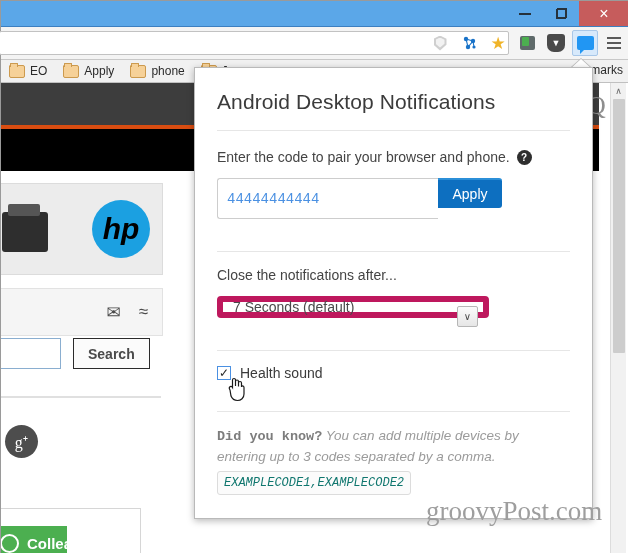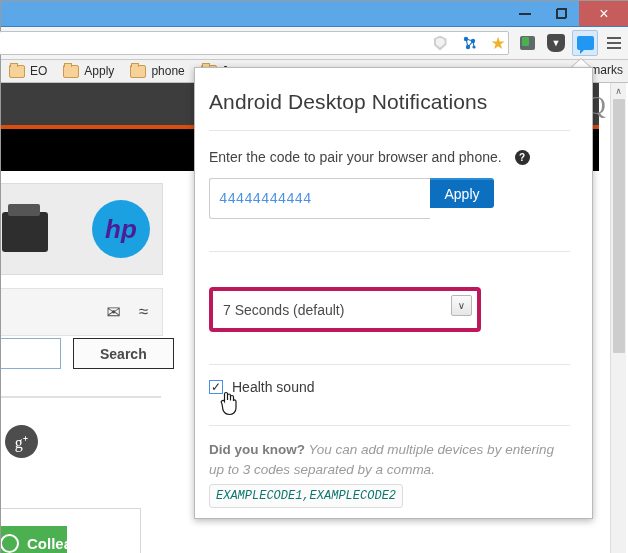--- a/index.html
+++ b/index.html
@@ -47,58 +47,58 @@
   .folder:before{content:"";position:absolute;left:0;top:-3px;width:6px;height:3px;background:#f6d198;border:1px solid #cc9a4e;border-bottom:none;border-radius:1px 1px 0 0;}
   .bm-right{position:absolute;right:6px;top:3px;font-size:12px;color:#2b2b2b;}
 
   
   .page{position:absolute;left:0;top:82px;width:628px;height:471px;background:#fff;overflow:hidden;}
   .page-band{position:absolute;left:0;top:0;width:598px;height:42px;background:#3d3d3d;}
   .page-rule{position:absolute;left:0;top:42px;width:598px;height:4px;background:#d94d11;}
   .page-black{position:absolute;left:0;top:46px;width:598px;height:42px;background:#000;}
   .site-q{position:absolute;left:586px;top:8px;font-size:26px;color:#8e8e8e;font-family:"Liberation Serif",serif;}
   .ad{position:absolute;left:-20px;top:100px;width:182px;height:92px;background:#ececec;border:1px solid #dcdcdc;box-sizing:border-box;}
-  .hp{position:absolute;right:12px;top:16px;width:58px;height:58px;border-radius:50%;background:#1ba0e1;display:flex;align-items:center;justify-content:center;color:#4c1d95;font-style:italic;font-weight:bold;font-size:26px;font-family:"Liberation Sans",sans-serif;}
+  .hp{position:absolute;right:12px;top:16px;width:58px;height:58px;border-radius:50%;background:#1ba0e1;display:flex;align-items:center;justify-content:center;color:#000000;font-style:italic;font-weight:bold;font-size:30px;font-family:"Liberation Sans",sans-serif;}
   .printer{position:absolute;left:20px;top:28px;width:46px;height:40px;background:#2e2e2e;border-radius:3px;}
   .printer:after{content:"";position:absolute;left:6px;top:-8px;width:32px;height:12px;background:#555;border-radius:2px;}
   .social-box{position:absolute;left:-20px;top:205px;width:182px;height:48px;background:#f5f5f5;border:1px solid #e2e2e2;box-sizing:border-box;display:flex;align-items:center;justify-content:flex-end;gap:18px;padding-right:14px;color:#4a4a4a;font-size:17px;}
   .searchrow{position:absolute;left:-40px;top:255px;display:flex;align-items:center;gap:12px;}
   .searchbox{width:100px;height:31px;border:1px solid #8aaed0;background:#fff;box-sizing:border-box;}
-  .searchbtn{height:31px;padding:0 26px;border:1px solid #2b2b2b;background:#fbfbfb;font-size:14px;font-weight:bold;color:#4a4a4a;display:flex;align-items:center;box-sizing:border-box;}
+  .searchbtn{height:31px;padding:0 14px;border:1px solid #2b2b2b;background:#fbfbfb;font-size:14px;font-weight:bold;color:#4a4a4a;display:flex;align-items:center;box-sizing:border-box;}
   .hr-page{position:absolute;left:-10px;top:313px;width:170px;height:2px;background:#e0e0e0;}
   .gplus{position:absolute;left:4px;top:342px;width:33px;height:33px;border-radius:50%;background:#4d4d4d;color:#fff;display:flex;align-items:center;justify-content:center;font-size:16px;font-family:"Liberation Serif",serif;}
   .card{position:absolute;left:-30px;top:425px;width:170px;height:60px;background:#fff;border:1px solid #d6d6d6;box-sizing:border-box;}
   .colleagues{position:absolute;left:-30px;top:17px;width:125px;height:35px;background:#4caf50;display:flex;align-items:center;gap:8px;padding-left:58px;color:#fff;font-weight:bold;font-size:15px;box-sizing:border-box;}
   .ring{width:15px;height:15px;border:2px solid #fff;border-radius:50%;flex:none;}
 
   
   .scrollbar{position:absolute;right:1px;top:82px;width:16px;height:470px;background:#f1f1f1;border-left:1px solid #dcdcdc;box-sizing:border-box;}
   .sb-up{height:15px;display:flex;align-items:center;justify-content:center;color:#6b6b6b;font-size:9px;}
   .sb-thumb{position:absolute;left:2px;top:16px;width:12px;height:254px;background:#cdcdcd;border-radius:1px;}
 
   
   .popup{position:absolute;left:193px;top:66px;width:399px;height:452px;background:#fff;border:1px solid #b9b9b9;box-sizing:border-box;box-shadow:0 2px 7px rgba(0,0,0,.28);}
   .tail{position:absolute;left:570px;top:58px;width:0;height:0;border-left:10px solid transparent;border-right:10px solid transparent;border-bottom:9px solid #fff;filter:drop-shadow(0 -1px 0 #b9b9b9);}
-  .p-inner{padding:22px 22px 0 14px;}
+  .p-inner{padding:22px 22px 0 22px;}
   .p-title{font-size:21px;color:#3b3b3b;letter-spacing:.1px;}
   .p-sep{height:1px;background:#e6e6e6;margin:16px 0 0 0;}
-  .p-label{font-size:14px;color:#444;display:flex;align-items:center;gap:13px;}
+  .p-label{font-size:14px;color:#444;display:flex;align-items:center;gap:7px;}
   .help{width:15px;height:15px;border-radius:50%;background:#2e2e2e;color:#fff;font-size:10px;font-weight:bold;display:flex;align-items:center;justify-content:center;flex:none;}
   .coderow{display:flex;margin-top:13px;width:285px;}
   .codeinput{flex:1;height:41px;border:1px solid #cdcdcd;border-right:none;border-radius:3px 0 0 3px;box-sizing:border-box;padding:0 9px;font-family:"Liberation Mono",monospace;font-size:14px;color:#4a90e2;background:#fff;outline:none;}
   .applybtn{width:64px;height:30px;border:none;border-radius:0 3px 3px 0;background:#0d6fc0;border-top:2px solid #2b8fd8;color:#fff;font-size:14px;font-family:"Liberation Sans",sans-serif;cursor:pointer;box-sizing:border-box;}
-  .selwrap{margin-top:20px;width:272px;height:45px;border:4px solid #be185d;border-radius:4px;box-sizing:border-box;display:flex;align-items:center;position:relative;background:#fff;}
+  .selwrap{margin-top:13px;width:272px;height:22px;border:6px solid #be185d;border-radius:4px;box-sizing:border-box;display:flex;align-items:center;position:relative;background:#fff;}
   .seltext{padding-left:10px;font-size:14px;color:#4a4a4a;}
   .selarrow{position:absolute;right:5px;top:4px;width:21px;height:21px;background:linear-gradient(#fbfbfb,#e6e6e6);border:1px solid #b6b6b6;border-radius:2px;display:flex;align-items:center;justify-content:center;font-size:10px;color:#4a4a4a;box-sizing:border-box;}
   .checkrow{margin-top:14px;display:flex;align-items:center;gap:9px;position:relative;}
   .cbox{width:14px;height:14px;border:1px solid #4a90e2;background:#fff;display:flex;align-items:center;justify-content:center;font-size:12px;color:#2b2b2b;line-height:1;box-sizing:border-box;flex:none;}
   .cb-label{font-size:14px;color:#3b3b3b;}
   .cursor{position:absolute;left:9px;top:11px;width:22px;height:26px;}
   .tip{margin-top:14px;font-size:13.5px;line-height:1.5;color:#9b9b9b;font-style:italic;}
-  .tip b{color:#7d7d7d;font-style:normal;}
+  .tip b{color:#7d7d7d;font-style:normal;font-family:Liberation Mono, monospace;}
   .code-pill{display:inline-block;margin-top:3px;padding:2px 6px;border:1px solid #dcdcdc;border-radius:3px;background:#fbfbfb;font-family:"Liberation Mono",monospace;font-style:italic;font-size:12px;color:#0f766e;}
   .watermark{position:absolute;left:425px;top:495px;font-family:"Liberation Serif",serif;font-size:27px;color:#9e9e9e;white-space:nowrap;}
 </style>
 </head>
 <body>
 
 <div id="root">
 
   <div class="titlebar">
     <div class="wbtns">
@@ -222,20 +222,21 @@
 
       <div class="coderow">
         <input class="codeinput" type="text" value="44444444444" placeholder="Enter code" style="">
         <button class="applybtn">Apply</button>
       </div>
 
       <div style="height:16px"></div>
       <div class="p-sep"></div>
       <div style="height:15px"></div>
 
+      <div class="p-label">Close the notifications after...</div>
       <div class="selwrap">
         <span class="seltext">7 Seconds (default)</span>
         <span class="selarrow">∨</span>
       </div>
 
       <div style="height:16px"></div>
       <div class="p-sep"></div>
 
       <div class="checkrow">
         <span class="cbox">✓</span>
@@ -248,13 +249,14 @@
       <div style="height:14px"></div>
       <div class="p-sep"></div>
 
       <div class="tip">
         <b>Did you know?</b><span> You can add multiple devices by entering up to 3 codes separated by a comma.</span>
         <div><span class="code-pill">EXAMPLECODE1,EXAMPLECODE2</span></div>
       </div>
     </div>
   </div>
 
+  <div class="watermark">groovyPost.com</div>
 </div>
 
 </body></html>

